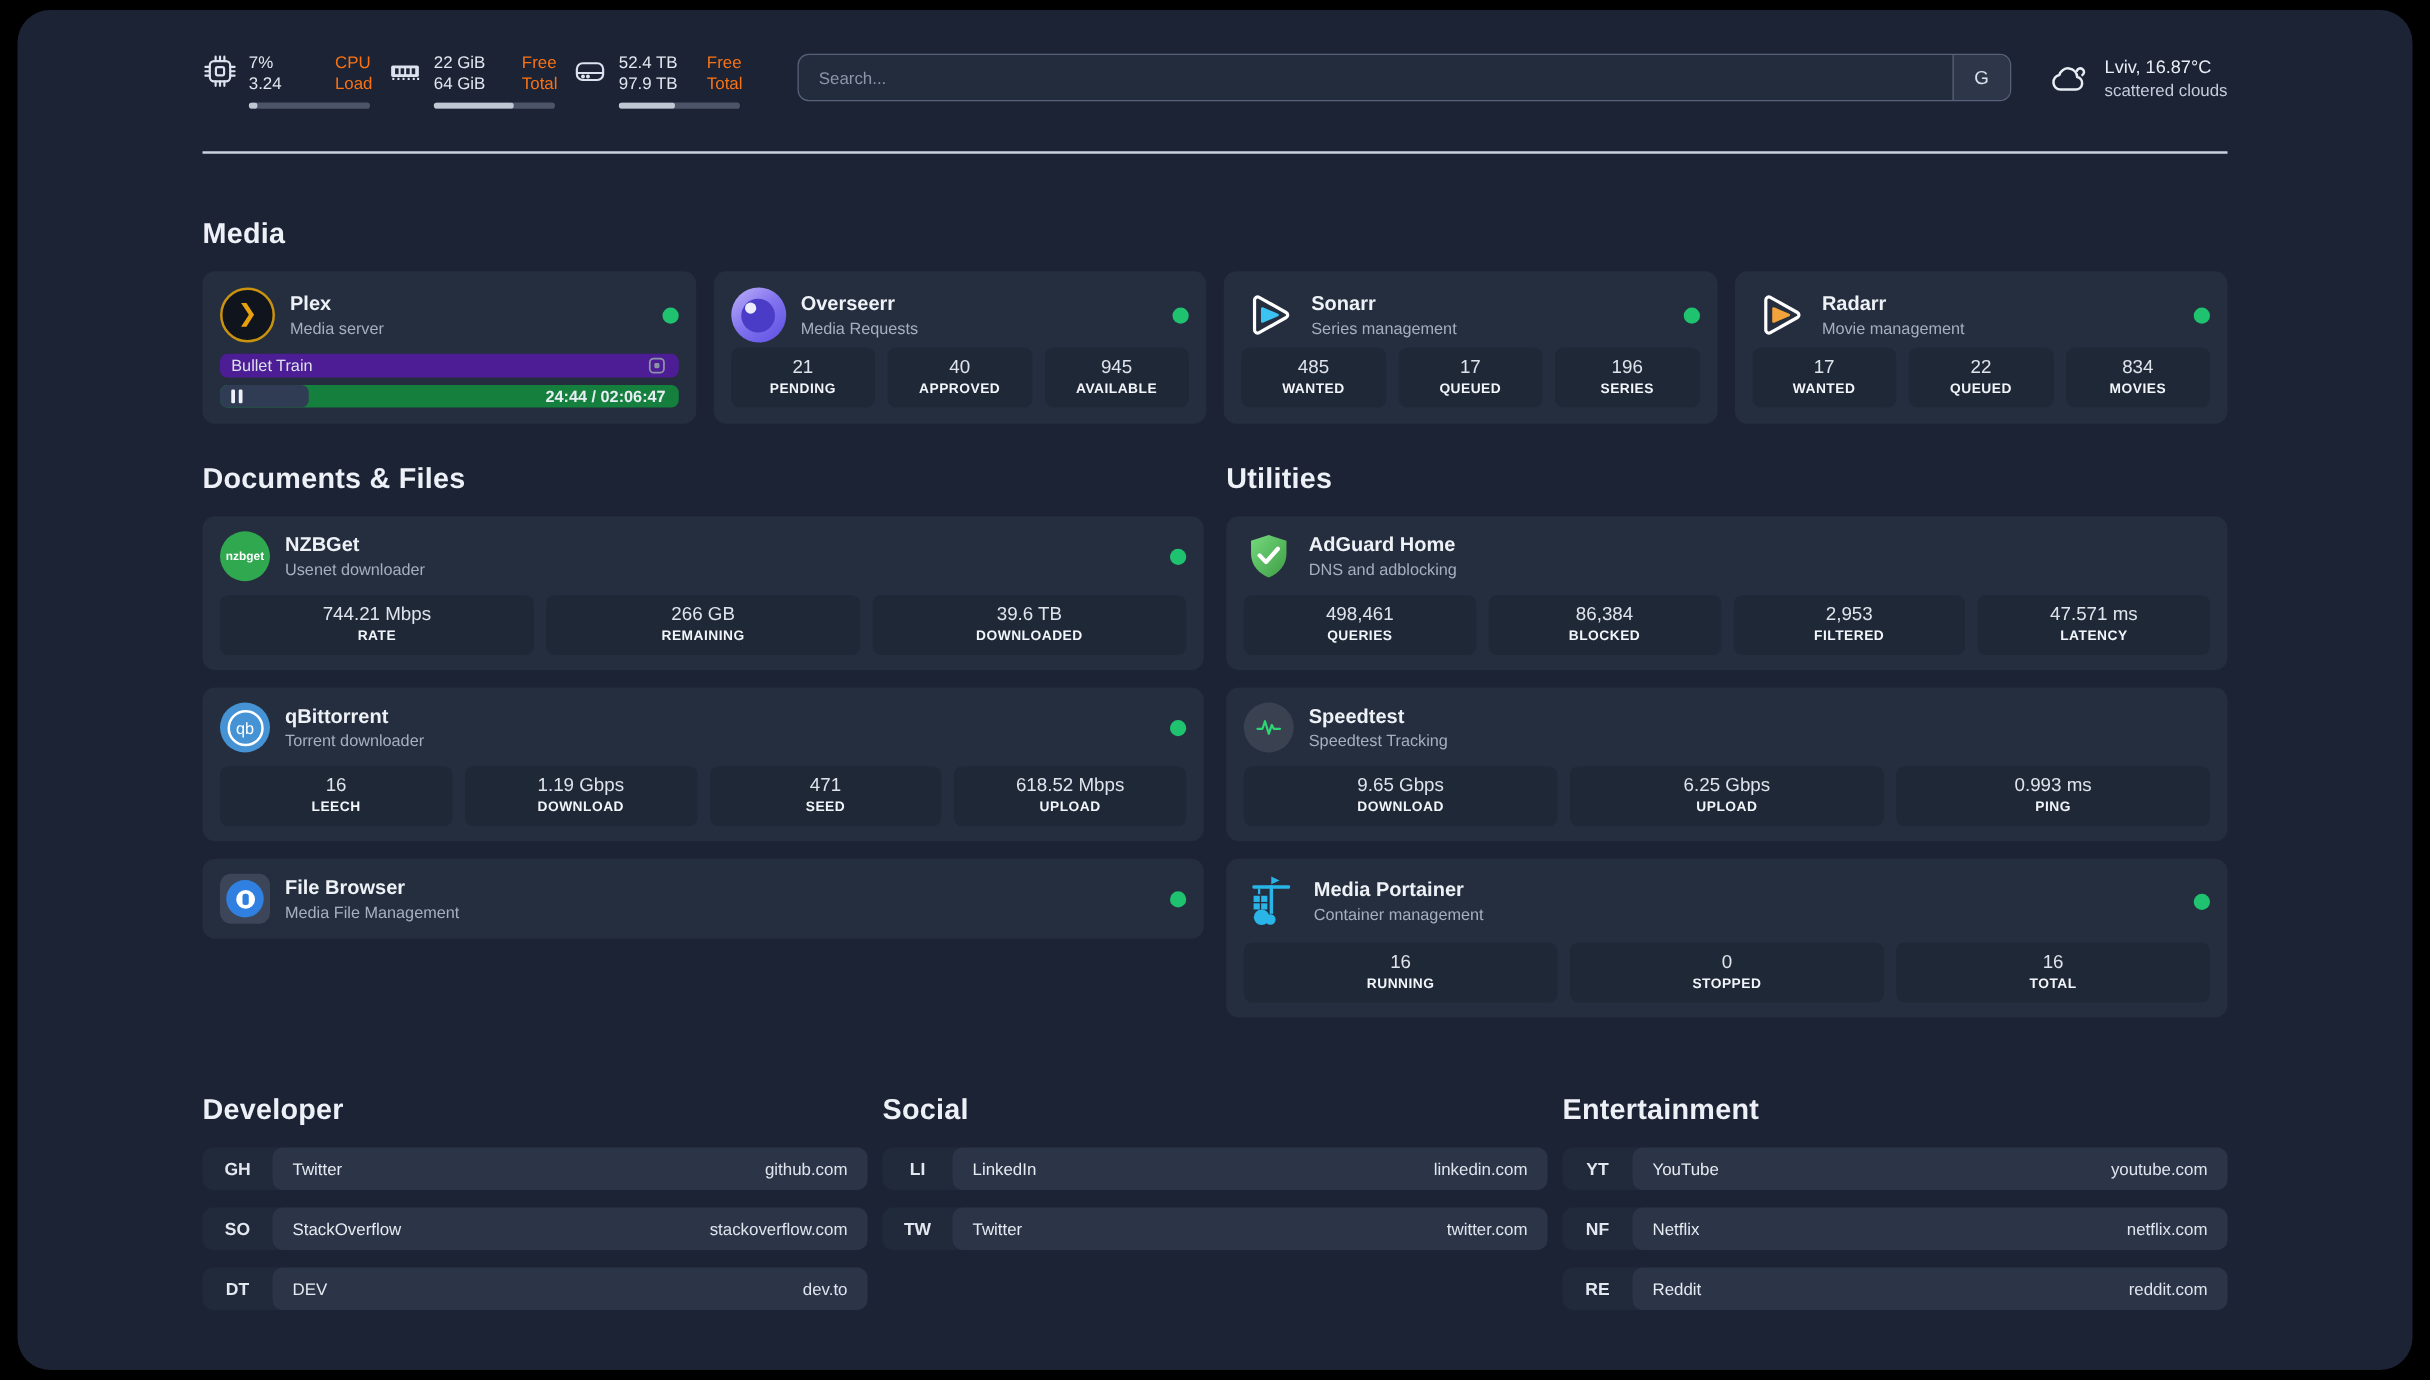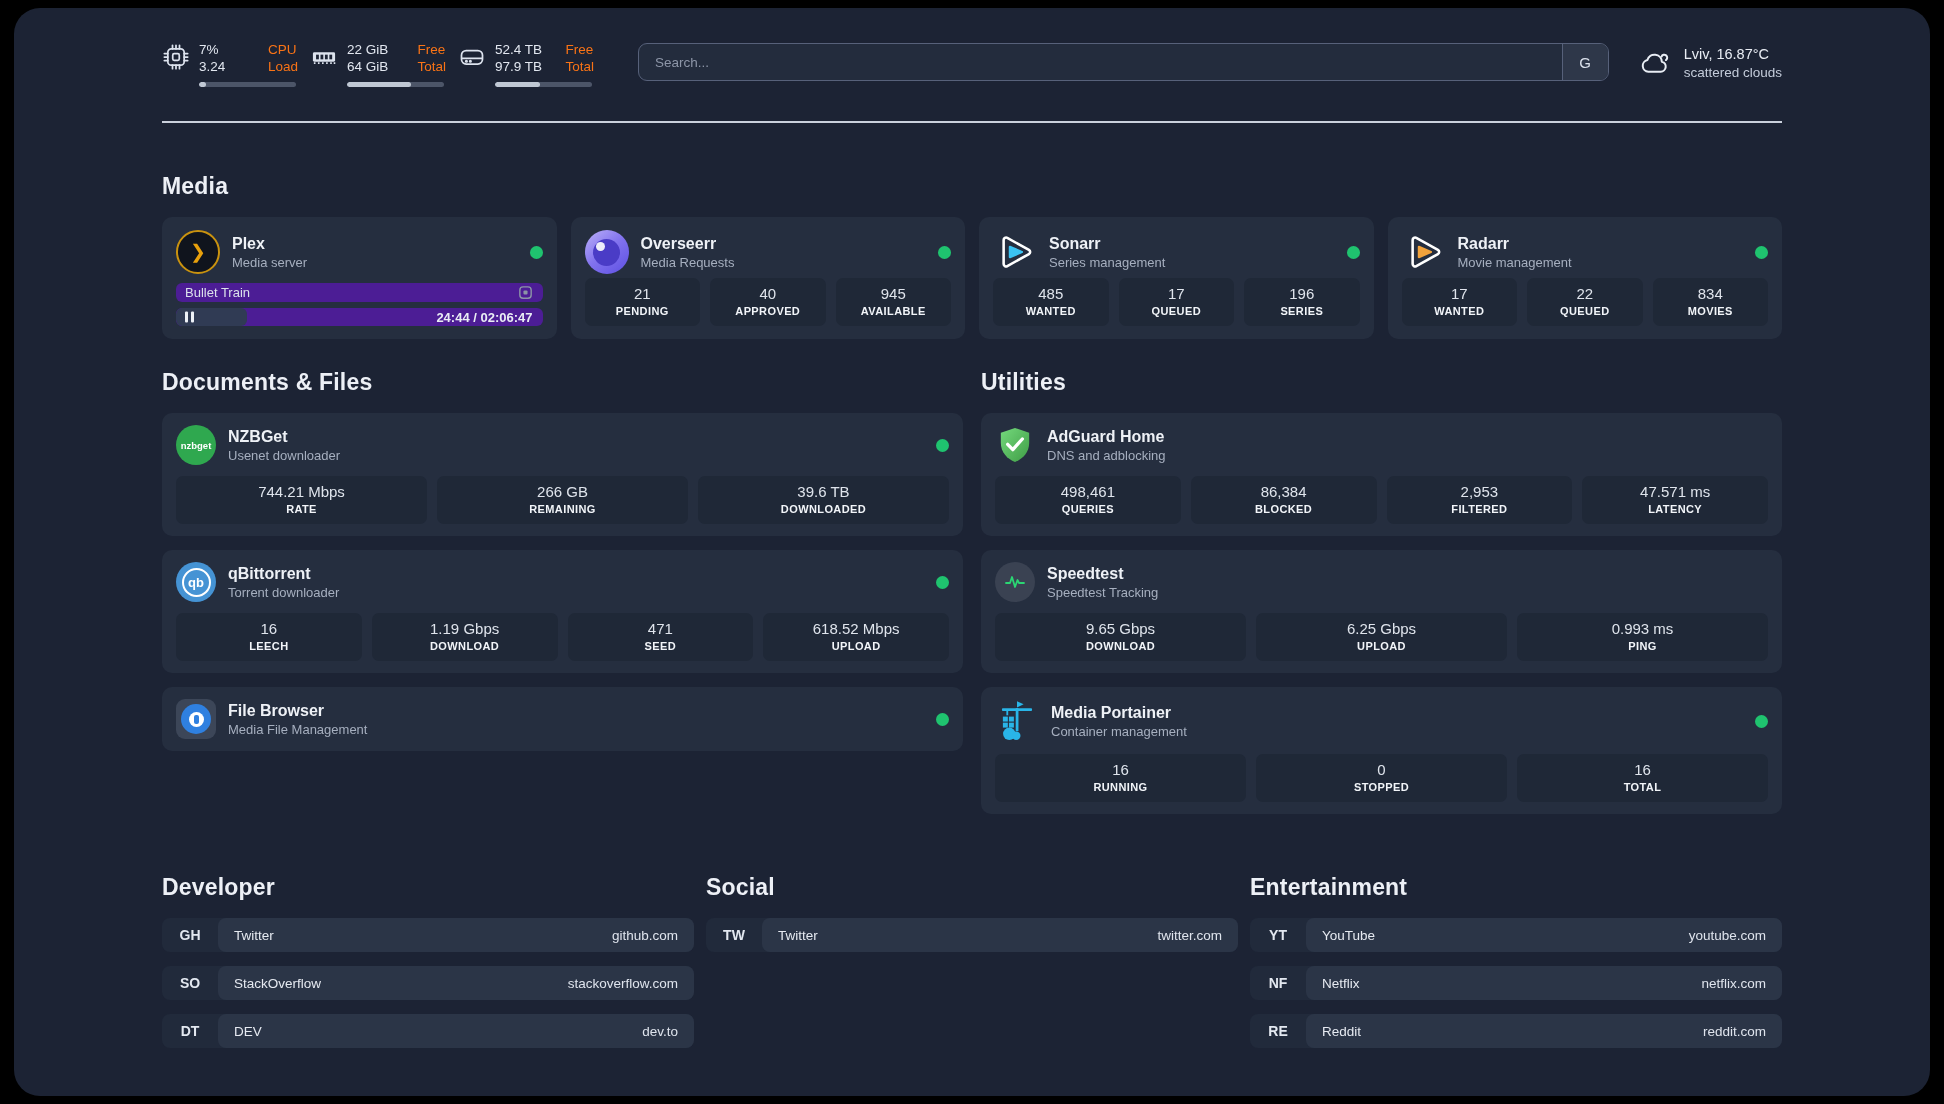--- a/index.html
+++ b/index.html
@@ -45,21 +45,21 @@
   .app-desc{font-size:13px;color:var(--muted);line-height:17px;}
   .dot{width:13px;height:13px;border-radius:50%;background:var(--green);margin-left:auto;flex:none;}
   .stats-row{display:flex;gap:10px;margin-top:auto;}
   .tile{flex:1;background:var(--tile);border-radius:7px;padding:6px 4px 7px;text-align:center;}
   .tile .v{font-size:15px;color:#dfe4ec;line-height:19px;}
   .tile .l{font-size:11px;font-weight:800;color:var(--label);letter-spacing:.4px;line-height:15px;margin-top:1px;}
 
   
   .player-title{margin-top:9px;height:25px;background:#4c1d95;border-radius:6px;display:flex;align-items:center;
     justify-content:space-between;padding:0 9px;font-size:13px;color:#dbe1eb;}
-  .player-bar{margin-top:6px;height:24px;background:#4c1d95;border-radius:6px;position:relative;overflow:hidden;}
+  .player-bar{margin-top:6px;height:24px;background:#15803d;border-radius:6px;position:relative;overflow:hidden;}
   .player-fill{position:absolute;left:0;top:0;bottom:0;background:#303b54;border-radius:6px;}
   .pause{position:absolute;left:9px;top:50%;transform:translateY(-50%);display:flex;gap:3px;cursor:pointer;}
   .pause i{display:block;width:3px;height:11px;background:#eef2f8;border-radius:1px;}
   .player-time{position:absolute;right:10px;top:50%;transform:translateY(-50%);font-size:13px;font-weight:700;color:#e9edf4;}
 
   
   .two-col{display:grid;grid-template-columns:1fr 1fr;gap:18px;margin-top:30px;}
   .col-title{margin-bottom:17px;}
   .stack{display:flex;flex-direction:column;gap:14px;}
   .stack .card{padding:12px 14px;}
@@ -70,21 +70,21 @@
   .logo-plex{width:44px;height:44px;border-radius:50%;background:#10141d;border:2px solid #c9920f;}
   .logo-plex span{color:#e8a00c;font-size:19px;font-weight:700;transform:translateY(-1px);}
   .logo-overseerr{width:44px;height:44px;border-radius:50%;background:linear-gradient(140deg,#bcb1f9 0%,#8273ee 48%,#5d4fe3 100%);position:relative;}
   .logo-overseerr .eye{width:27px;height:27px;border-radius:50%;background:#4a3cc6;position:relative;}
   .logo-overseerr .eye::after{content:"";position:absolute;left:3px;top:3px;width:9px;height:9px;border-radius:50%;background:rgba(255,255,255,.9);}
   .logo-circle40{width:40px;height:40px;border-radius:50%;}
   .logo-nzbget{background:#2fa84f;}
   .logo-nzbget span{color:#fff;font-size:9.5px;font-weight:600;}
   .logo-qbit{background:#4593d4;}
   .logo-qbit .ring{width:29px;height:29px;border:2.5px solid #fff;border-radius:50%;display:flex;align-items:center;justify-content:center;}
-  .logo-qbit .ring span{color:#fff;font-size:13px;font-weight:700;}
+  .logo-qbit .ring span{color:#fff;font-size:13px;font-weight:400;}
   .logo-fb{width:40px;height:40px;border-radius:9px;background:#3c4658;}
   .logo-fb .blue{width:30px;height:30px;border-radius:50%;background:#2f80e0;display:flex;align-items:center;justify-content:center;}
   .logo-fb .disc{width:15px;height:15px;border-radius:50%;background:#fff;position:relative;}
   .logo-fb .disc::after{content:"";position:absolute;left:5px;top:3px;width:5px;height:9px;border-radius:2px;background:#2f80e0;}
   .logo-speed{width:40px;height:40px;border-radius:50%;background:#3a4252;}
 
   
   .links{display:grid;grid-template-columns:1fr 1fr 1fr;gap:12px;margin-top:60px;}
   .link-rows{display:flex;flex-direction:column;gap:14px;}
   .link-row{height:34px;background:var(--row);border-radius:8px;display:flex;align-items:center;cursor:pointer;}
@@ -513,20 +513,27 @@
                 <span class="link-url">dev.to</span>
               </div>
         </div>
       </div>
     </div>
 
     <div>
       <h2 class="section-title col-title">Social</h2>
       <div class="link-rows">
         <div class="link-row">
+          <span class="link-abbr">LI</span>
+          <div class="link-bar">
+                <span class="link-name">LinkedIn</span>
+                <span class="link-url">linkedin.com</span>
+              </div>
+        </div>
+        <div class="link-row">
           <span class="link-abbr">TW</span>
           <div class="link-bar">
                 <span class="link-name">Twitter</span>
                 <span class="link-url">twitter.com</span>
               </div>
         </div>
       </div>
     </div>
 
     <div>

